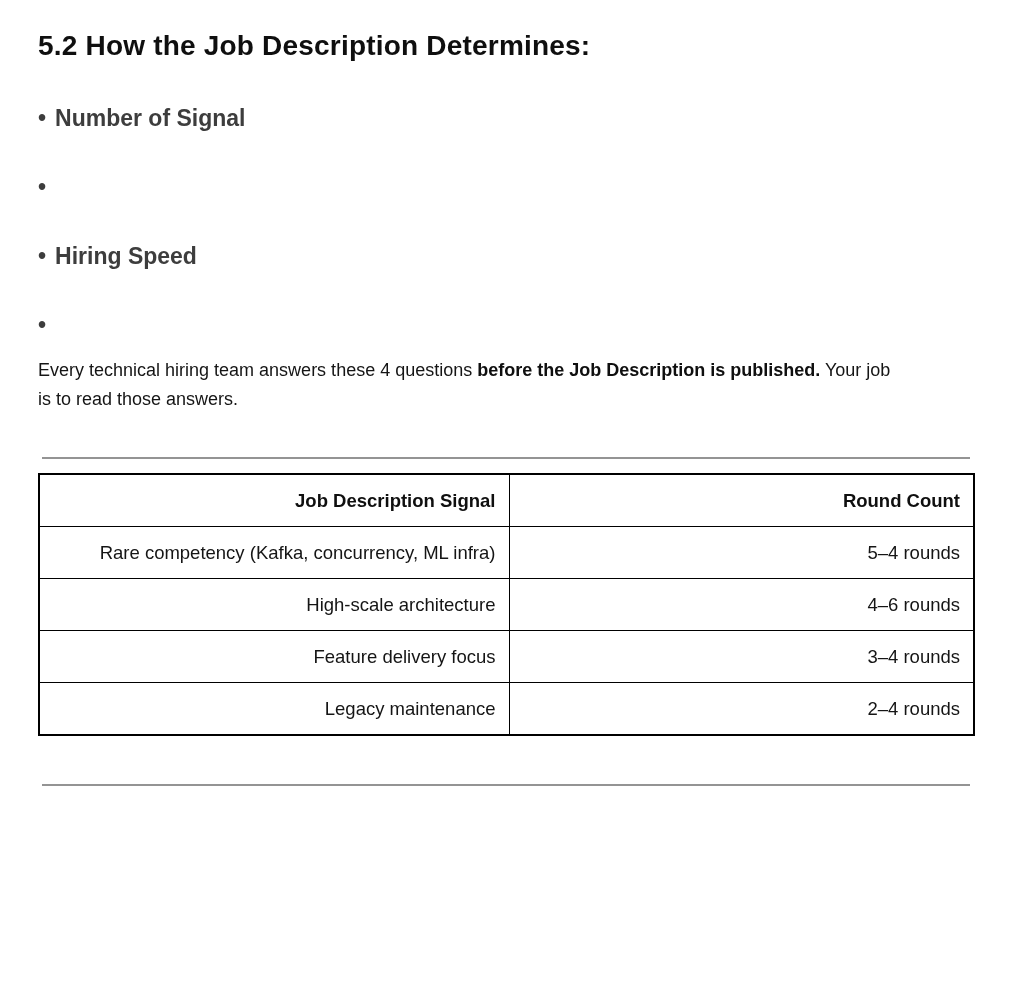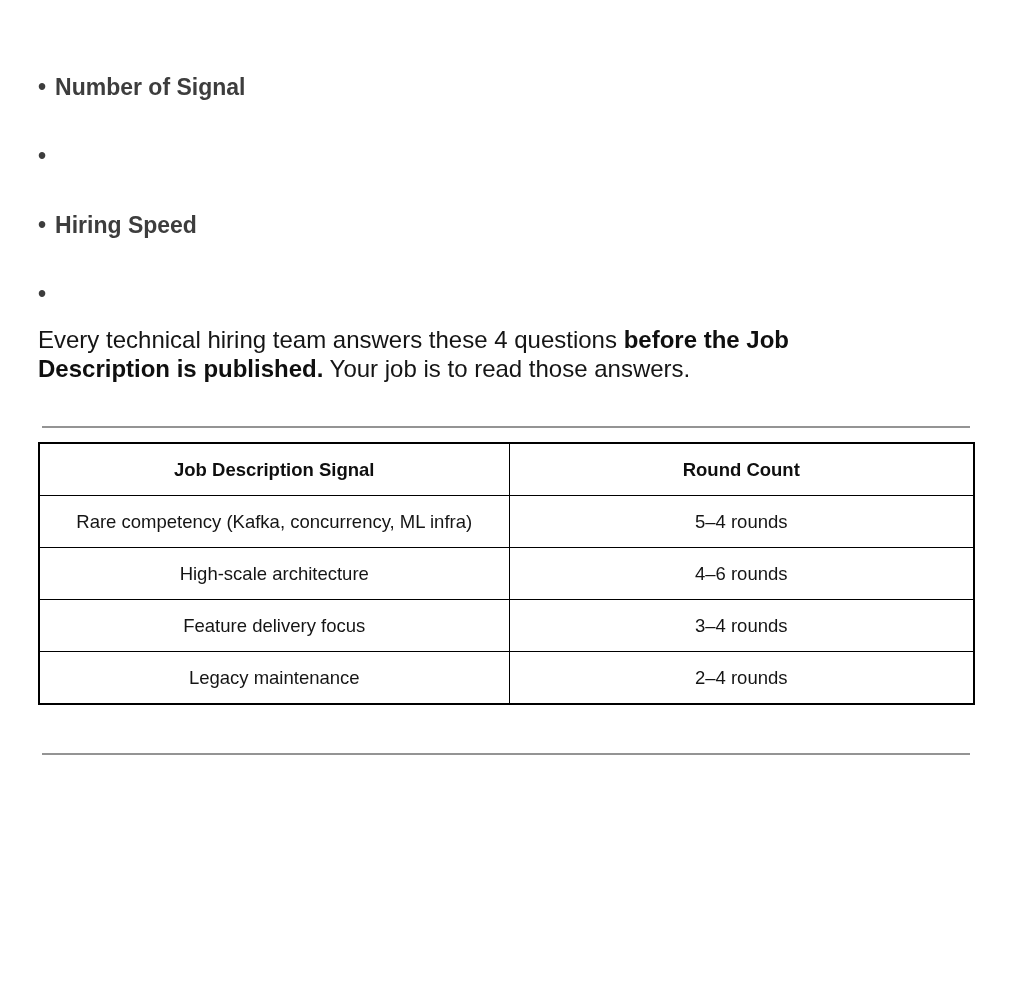--- a/index.html
+++ b/index.html
@@ -28,21 +28,21 @@
     line-height: 27px;
     margin-bottom: 42px;
     display: flex;
     align-items: baseline;
   }
   .bullet-item:last-child { margin-bottom: 0; }
   .bullet-glyph { margin-right: 9px; }
   .intro {
     margin-top: 17px;
     width: 865px;
-    font-size: 24px;
+    font-size: 18px;
     line-height: 29px;
     color: #151515;
   }
   .intro b { color: #0f0f0f; }
   .divider {
     border: none;
     border-top: 2px solid #949494;
     width: 928px;
     margin: 43px 0 0 4px;
   }
@@ -61,31 +61,32 @@
     width: 937px;
     border: 2px solid #000000;
     table-layout: fixed;
   }
   table.signals col.c1 { width: 470px; }
   table.signals th, table.signals td {
     border: 1.5px solid #000000;
     padding: 11px 13px;
     font-size: 18.5px;
     line-height: 29px;
-    text-align: center;
+    text-align: right;
     vertical-align: middle;
   }
   table.signals th { font-weight: bold; color: #0f0f0f; }
   table.signals td { font-weight: normal; color: #151515; }
 </style>
 </head>
 <body>
 
 <div class="page">
 
+  <h1 class="title">5.2 How the Job Description Determines:</h1>
 
   <div class="bullets">
     <div class="bullet-item">
       <span class="bullet-glyph">•</span>
       <span>Number of Signal</span>
     </div>
     <div class="bullet-item">
       <span class="bullet-glyph">•</span>
     </div>
     <div class="bullet-item">

